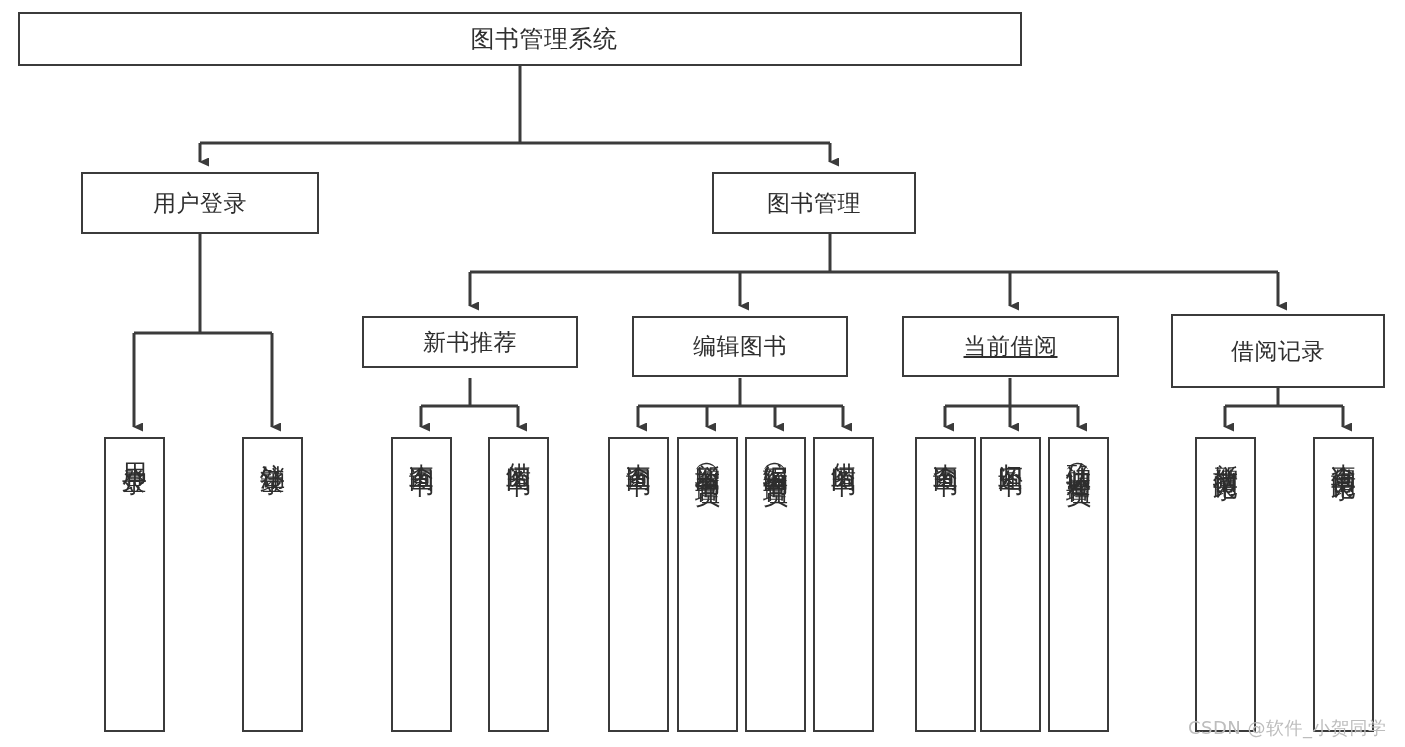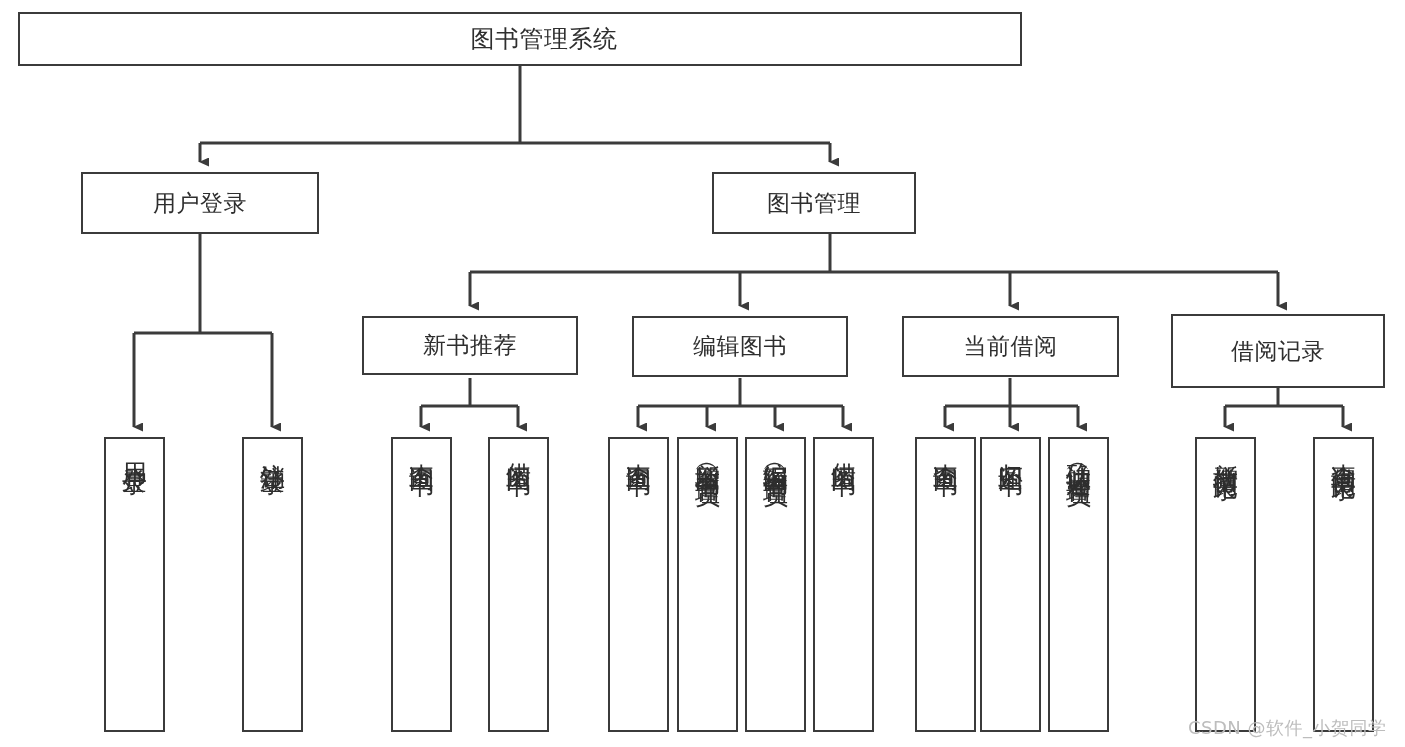--- a/index.html
+++ b/index.html
@@ -129,27 +129,27 @@
     <span class="lbl">图书管理系统</span>
   </div>
 
   <div class="node horiz" style="left:81px; top:172px; width:238px; height:62px;">
     <span class="lbl">用户登录</span>
   </div>
   <div class="node horiz" style="left:712px; top:172px; width:204px; height:62px;">
     <span class="lbl">图书管理</span>
   </div>
 
-  <div class="node horiz" style="left:362px; top:316px; width:216px; height:59px;">
+  <div class="node horiz" style="left:362px; top:316px; width:216px; height:52px;">
     <span class="lbl">新书推荐</span>
   </div>
   <div class="node horiz" style="left:632px; top:316px; width:216px; height:61px;">
     <span class="lbl">编辑图书</span>
   </div>
-  <div class="node horiz" style="left:902px; top:316px; width:217px; height:61px;">
+  <div class="node horiz" style="left:902px; top:316px; width:217px; height:61px;text-decoration:underline;">
     <span class="lbl">当前借阅</span>
   </div>
   <div class="node horiz" style="left:1171px; top:314px; width:214px; height:74px;">
     <span class="lbl">借阅记录</span>
   </div>
 
   <div class="node vert" style="left:104px; top:437px; width:61px; height:295px;">
     <span class="lbl">用户登录</span>
   </div>
   <div class="node vert" style="left:242px; top:437px; width:61px; height:295px;">

